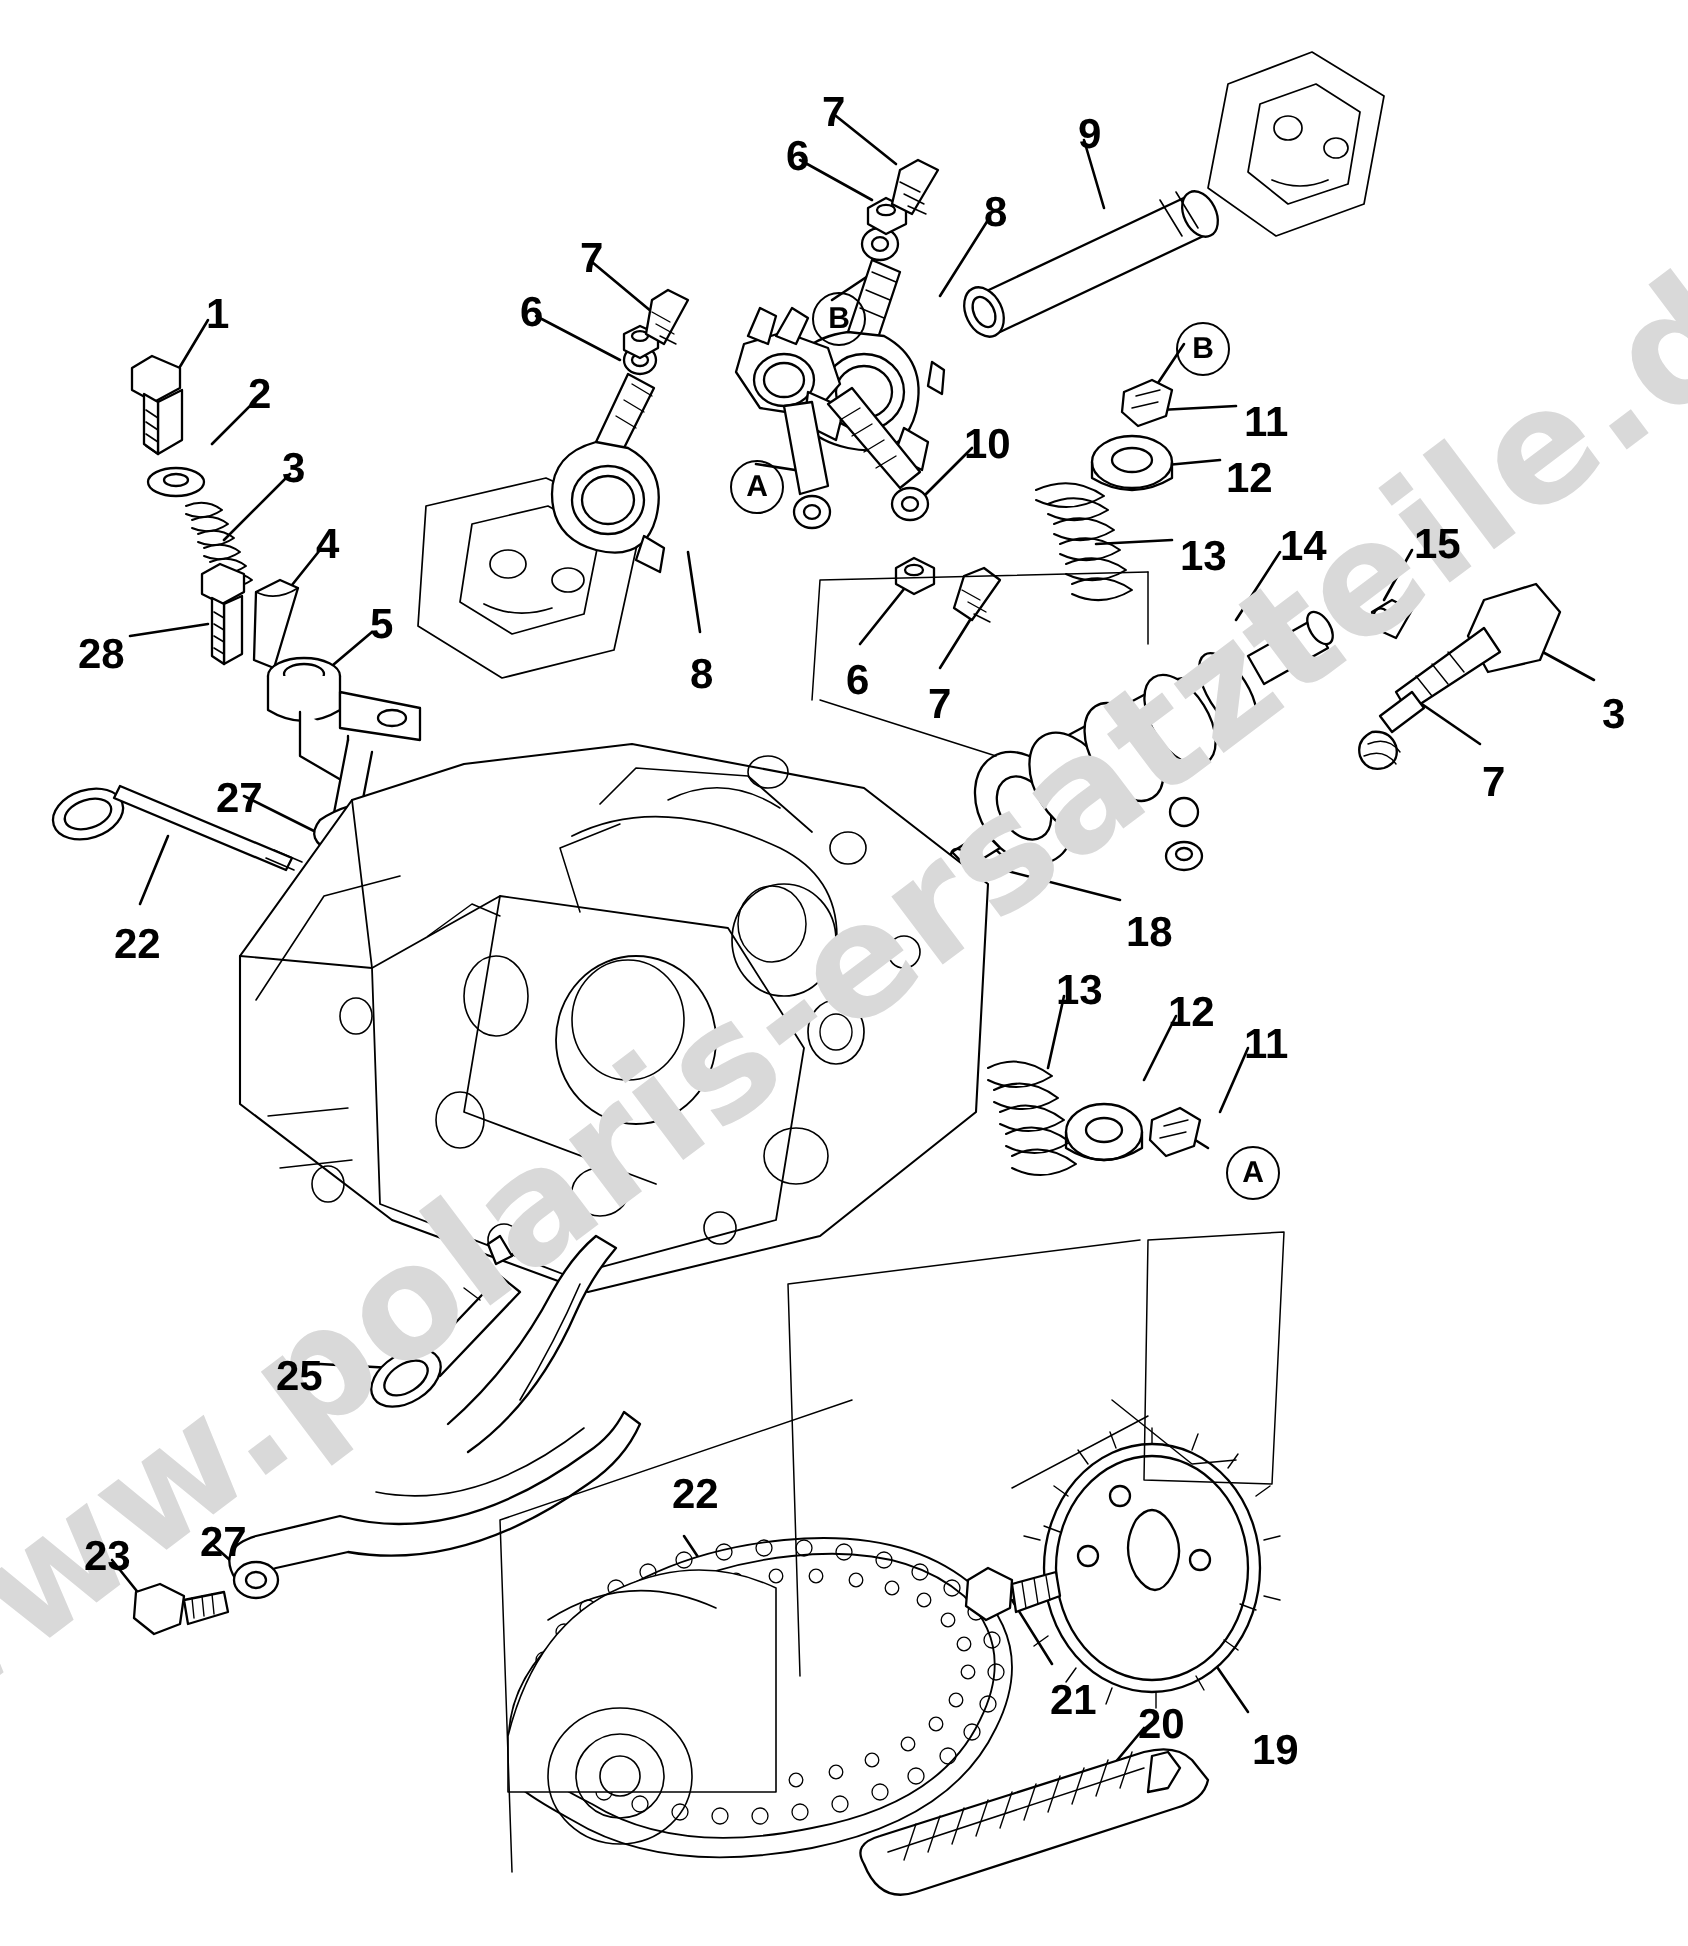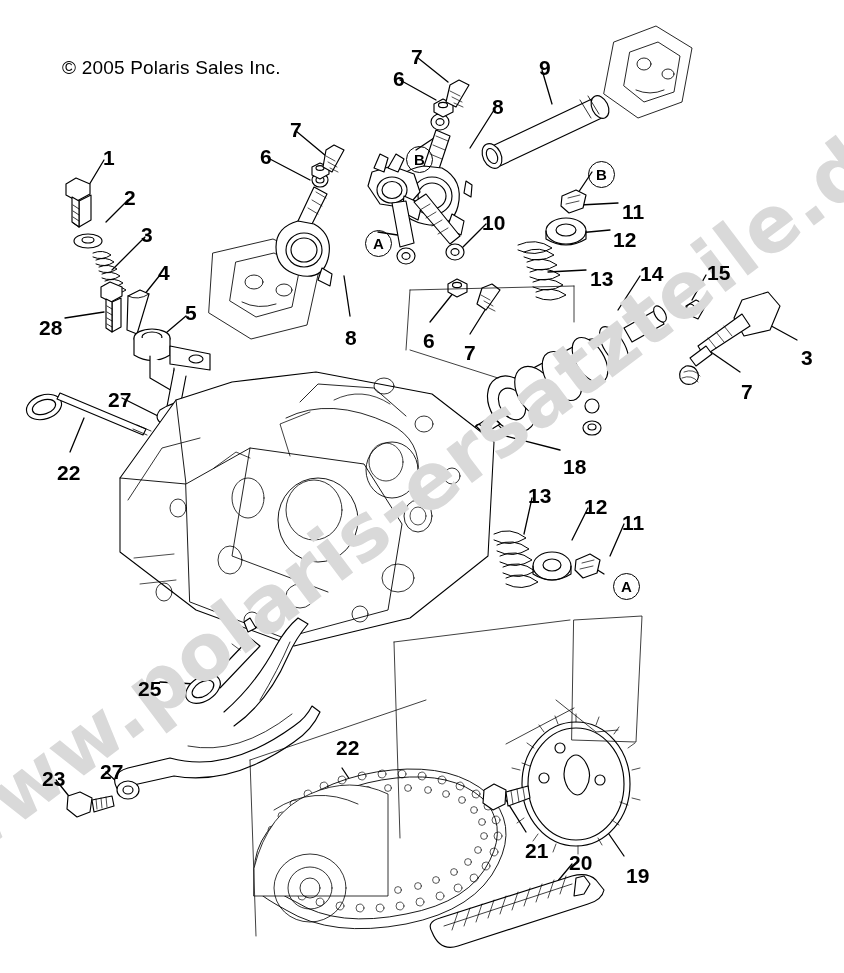--- a/index.html
+++ b/index.html
@@ -491,21 +491,20 @@
         <path d="M250 760 l176 -60 M250 760 l6 176"></path>
         <path d="M596 732 l-40 -32 M596 732 l22 -2"></path>
         <path d="M506 744 l68 -36"></path>
       </g>
 
     </g>
   </svg>
 
   <div class="watermark" style="color: rgb(217, 217, 217); transform: translate(-50%, -50%) rotate(-37deg);">www.polaris-ersatzteile.de</div>
 
-  <div class="copyright">© 2005 Polaris Sales Inc.</div>
 
   <div id="callout-layer">
       <div class="callout" style="left: 103px; top: 147px;">1</div>
       <div class="callout" style="left: 124px; top: 187px;">2</div>
       <div class="callout" style="left: 141px; top: 224px;">3</div>
       <div class="callout" style="left: 158px; top: 262px;">4</div>
       <div class="callout" style="left: 185px; top: 302px;">5</div>
       <div class="callout" style="left: 260px; top: 146px;">6</div>
       <div class="callout" style="left: 290px; top: 119px;">7</div>
       <div class="callout" style="left: 393px; top: 68px;">6</div>

